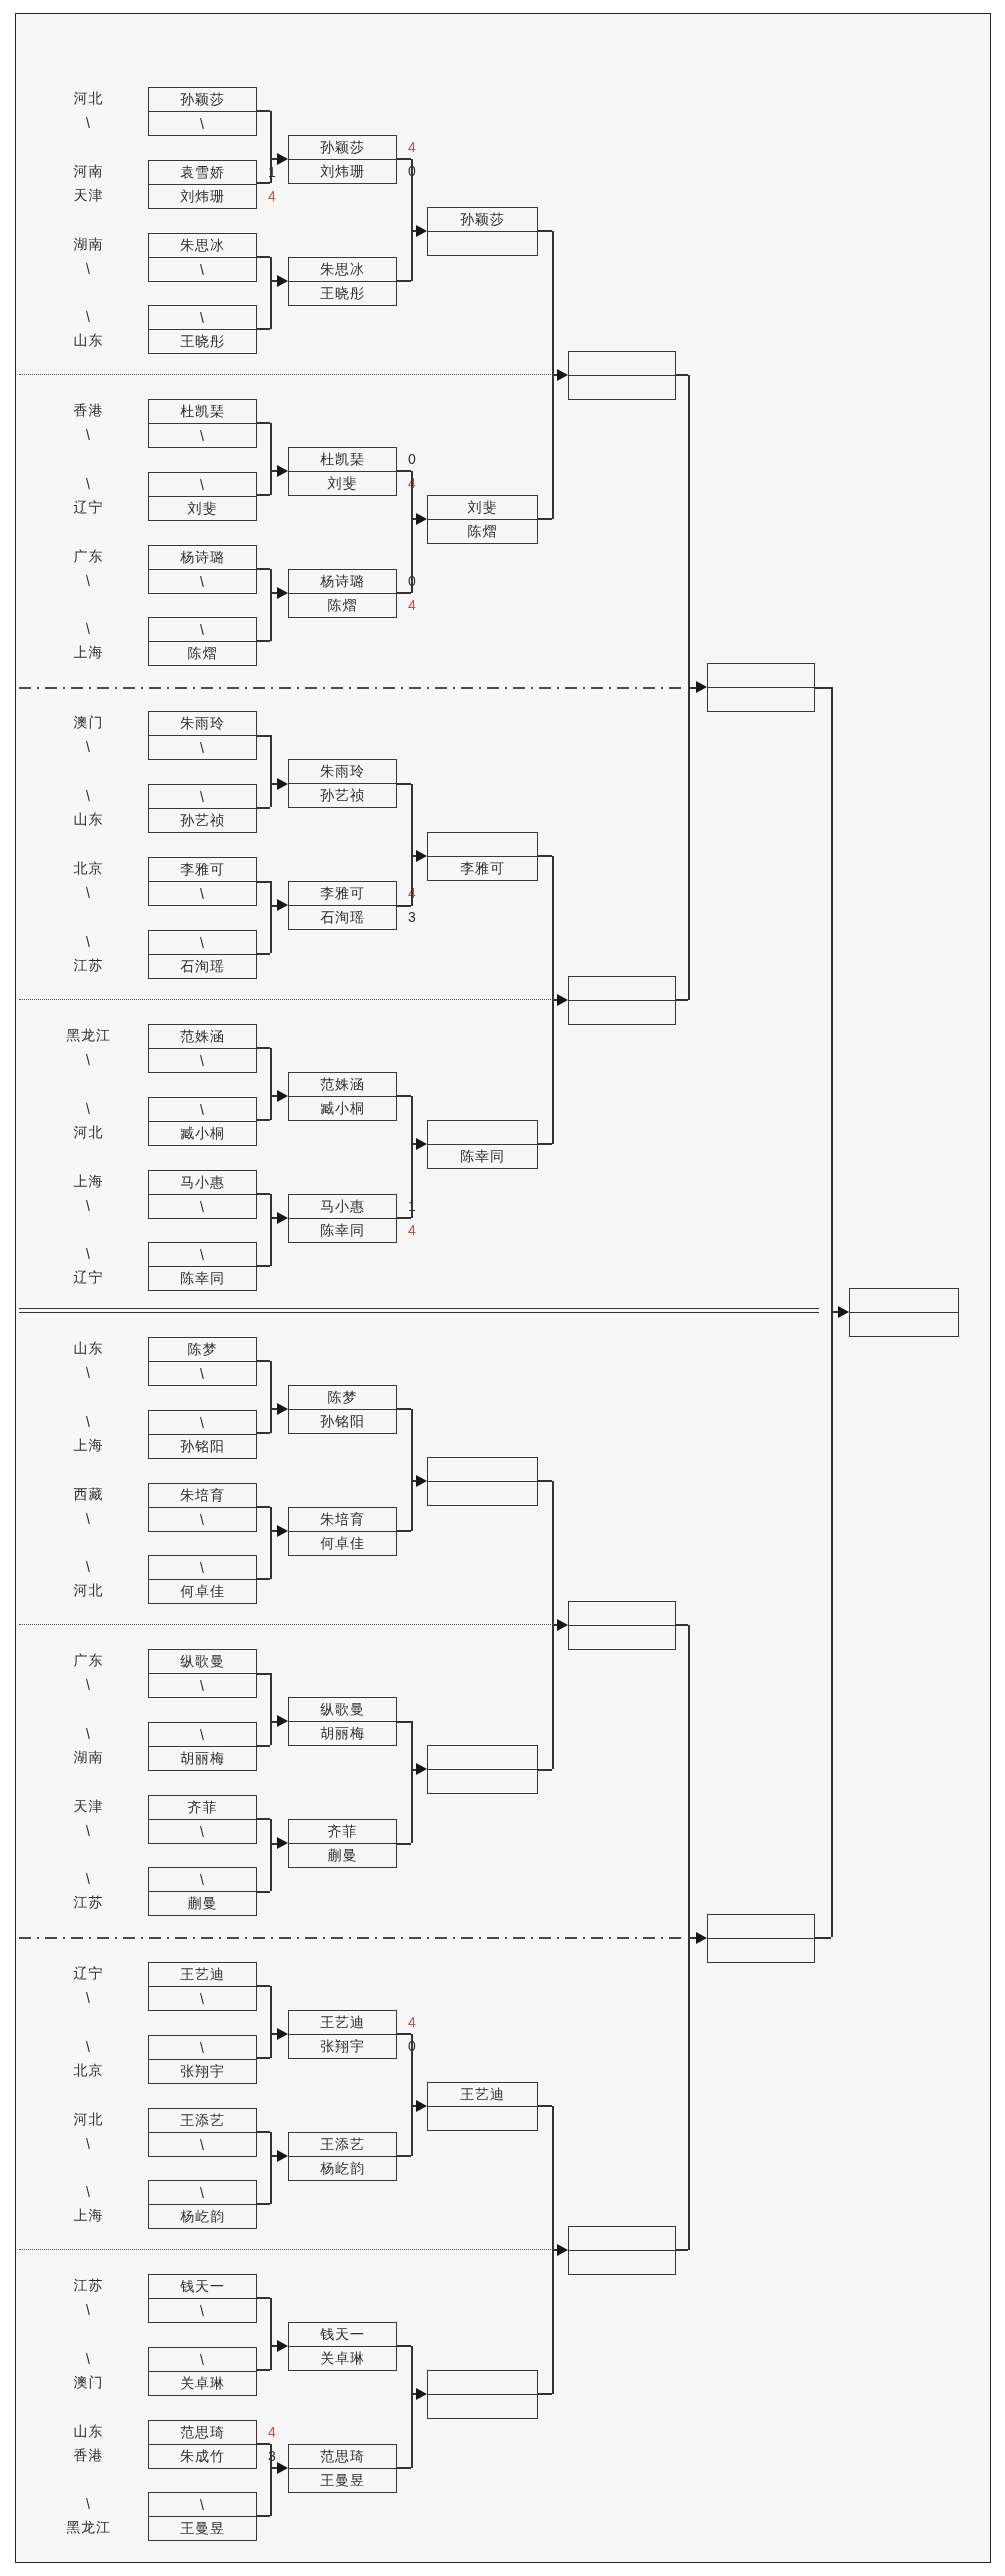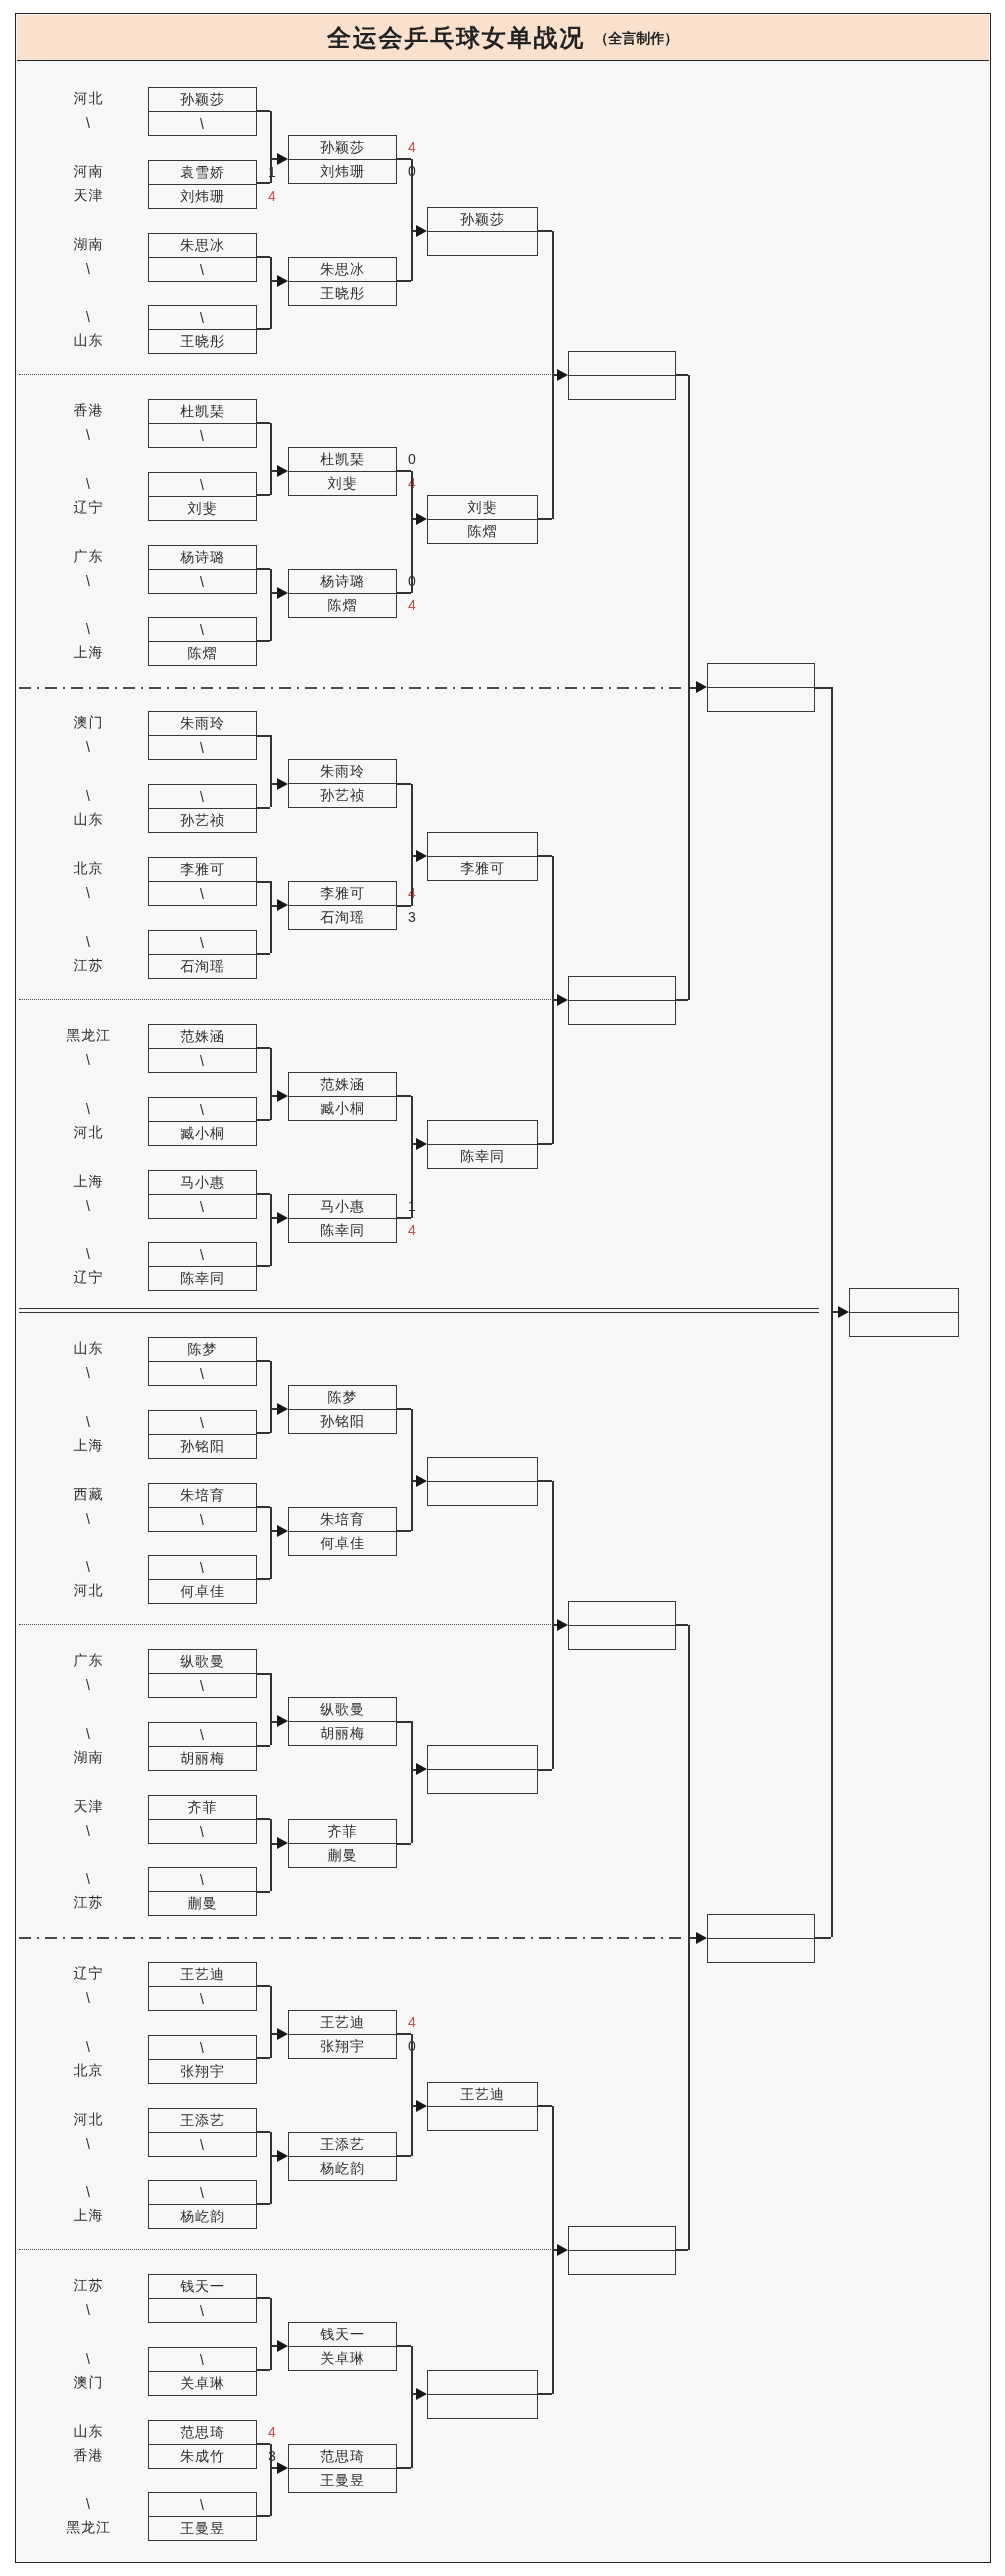--- a/index.html
+++ b/index.html
@@ -25,24 +25,20 @@
       background:repeating-linear-gradient(90deg,#4a4a4a 0 12px,transparent 12px 17.6px,#4a4a4a 17.6px 20.3px,transparent 20.3px 26px);}
   .sep-double{position:absolute;height:2.8px;border-top:1.6px solid #333;border-bottom:1.6px solid #333;}
   .arrowhead{position:absolute;width:0;height:0;border-top:6px solid transparent;
              border-bottom:6px solid transparent;border-left:11px solid #161616;}
 </style>
 </head>
 <body>
 
 <div id="page">
   <div class="frame"></div>
-  <div class="titlebar">
-    <span class="title-main">全运会乒乓球女单战况</span>
-    <span class="title-sub">（全言制作）</span>
-  </div>
 <div class="lbl" style="position: absolute; left: 37px; top: 87px;">河北</div>
     <div class="lbl" style="position: absolute; left: 37px; top: 111px;">\</div>
     <div class="lbl" style="position: absolute; left: 37px; top: 160px;">河南</div>
     <div class="lbl" style="position: absolute; left: 37px; top: 184px;">天津</div>
     <div class="lbl" style="position: absolute; left: 37px; top: 233px;">湖南</div>
     <div class="lbl" style="position: absolute; left: 37px; top: 257px;">\</div>
     <div class="lbl" style="position: absolute; left: 37px; top: 305px;">\</div>
     <div class="lbl" style="position: absolute; left: 37px; top: 329px;">山东</div>
     <div class="pairbox" style="position: absolute; left: 148px; top: 87px; width: 109px; height: 49px;">
       <div class="pcell topc">孙颖莎</div>

